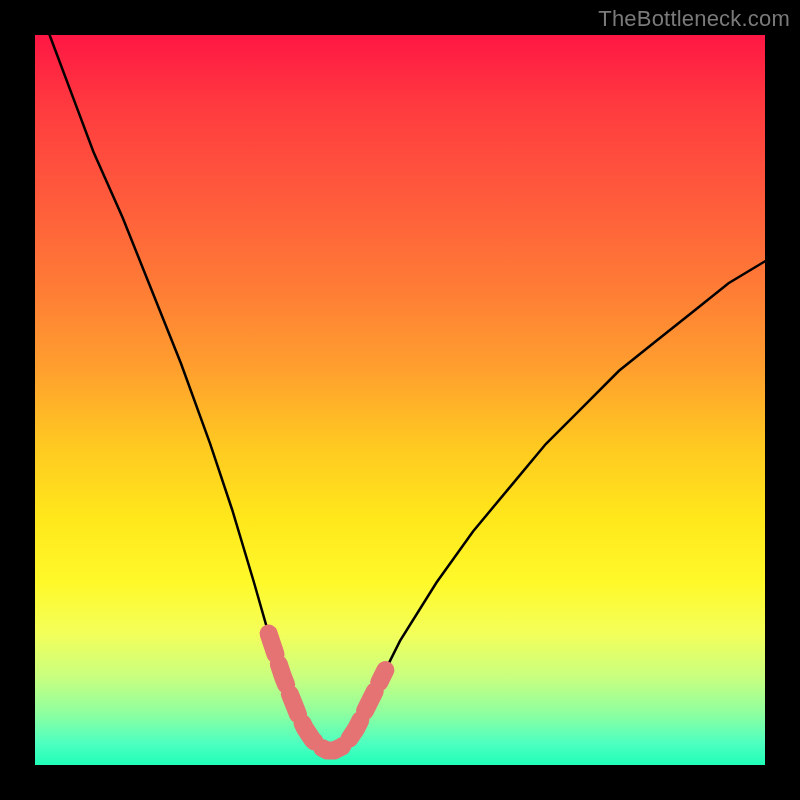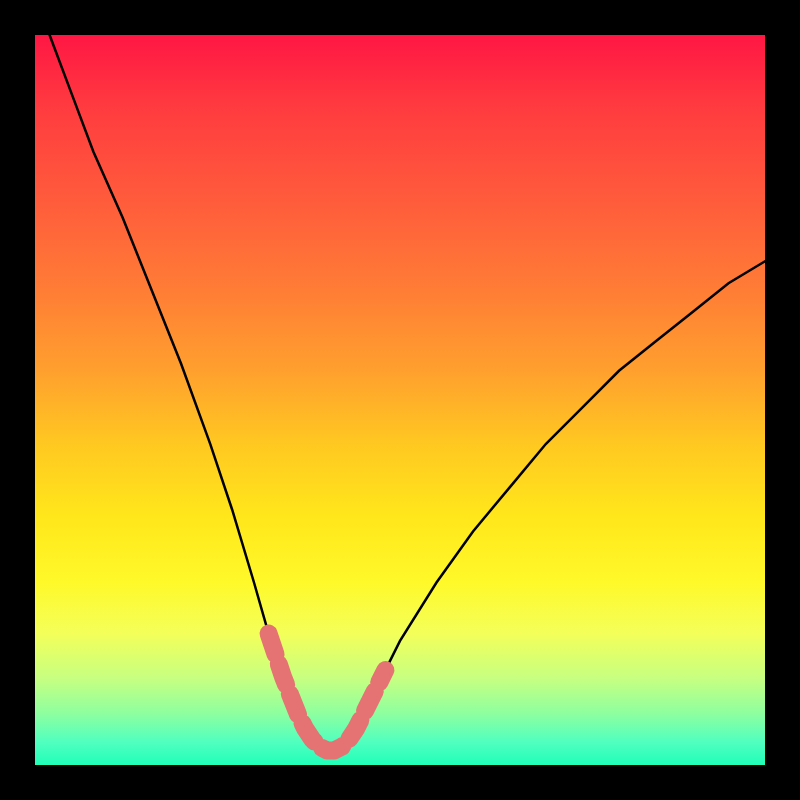--- a/index.html
+++ b/index.html
@@ -62,13 +62,14 @@
 <body>
 
 <div class="frame">
   <div class="gradient-panel"></div>
 
   <svg class="curve" viewBox="0 0 730 730">
     <path d="M14.6 0.0 L36.5 58.4 L58.4 116.8 L87.6 182.5 L116.8 255.5 L146.0 328.5 L175.2 408.8 L197.1 474.5 L219.0 547.5 L233.6 598.6 L248.2 642.4 L262.8 678.9 L270.1 693.5 L277.4 704.5 L284.7 711.8 L292.0 715.4 L299.3 715.4 L306.6 711.8 L313.9 704.5 L321.2 693.5 L335.8 664.3 L350.4 635.1 L365.0 605.9 L401.5 547.5 L438.0 496.4 L474.5 452.6 L511.0 408.8 L547.5 372.3 L584.0 335.8 L620.5 306.6 L657.0 277.4 L693.5 248.2 L730.0 226.3" id="mainCurve" fill="none" stroke="#000" stroke-width="2.5" stroke-linecap="round"></path>
     <path d="M233.6 598.6 L248.2 642.4 L262.8 678.9 L270.1 693.5 L277.4 704.5 L284.7 711.8 L292.0 715.4 L299.3 715.4 L306.6 711.8 L313.9 704.5 L321.2 693.5 L335.8 664.3 L350.4 635.1" id="highlightCurve" fill="none" stroke="#e57373" stroke-width="18" stroke-linecap="round" stroke-linejoin="round" stroke-dasharray="22 10"></path>
   </svg>
 
+  <div class="watermark">TheBottleneck.com</div>
 </div>
 
 </body></html>

